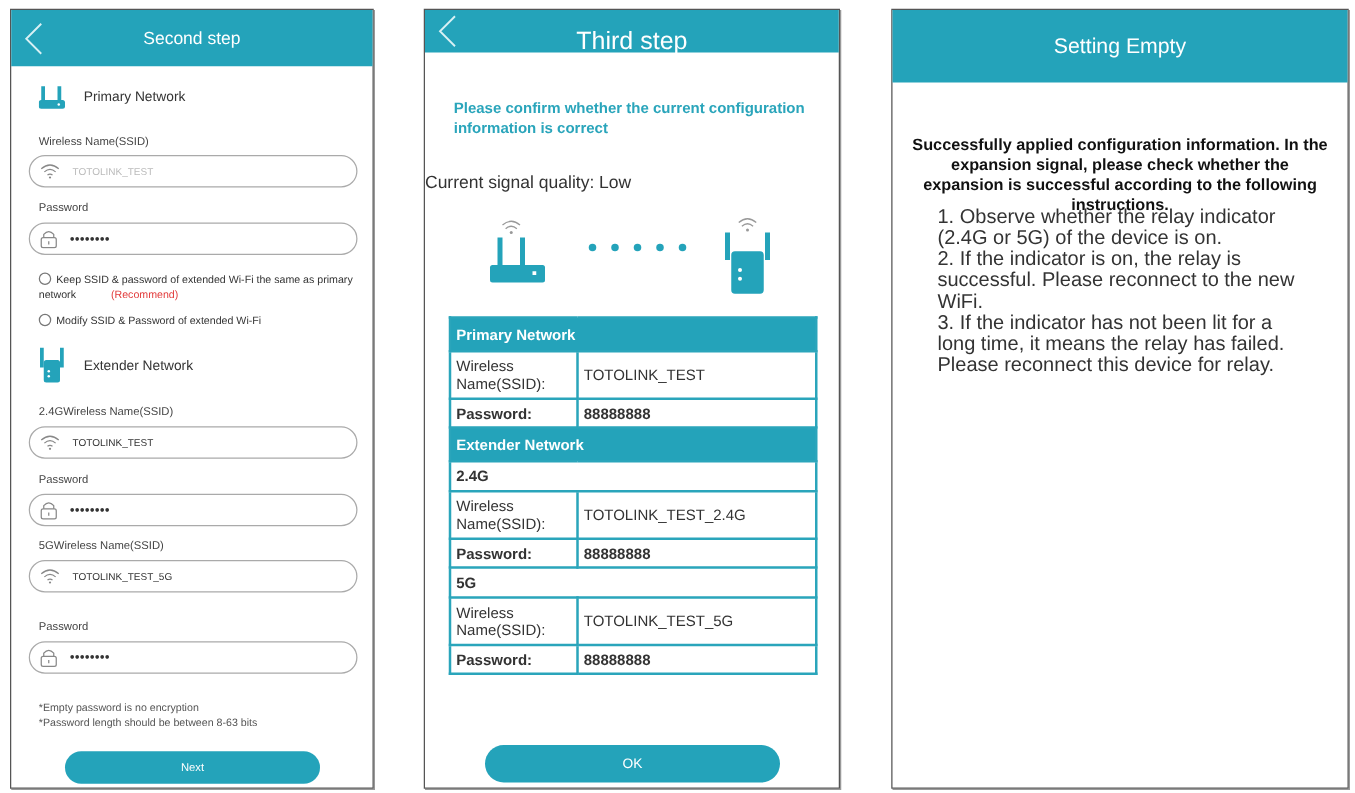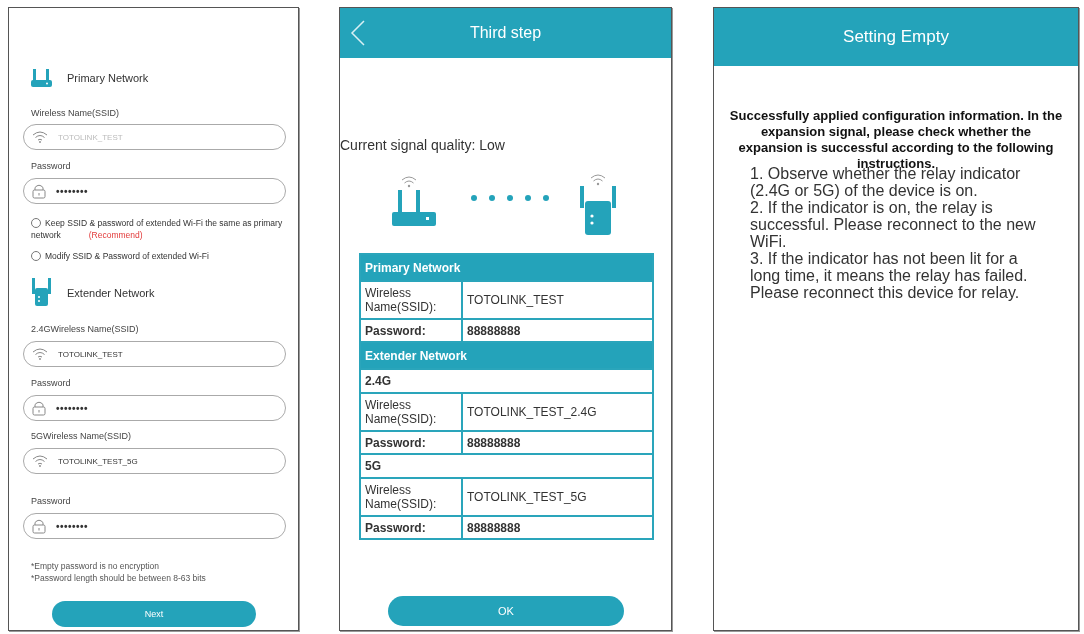--- a/index.html
+++ b/index.html
@@ -6,21 +6,21 @@
   html, body { width: 1084px; height: 634px; background: #ffffff; overflow: hidden; }
   body { position: relative; font-family: "Liberation Sans", sans-serif; color: #333; }
 
   .panel { position: absolute; background: #fff; border: 1px solid #555; box-shadow: 1px 1px 0 #999; }
   .p1 { left: 8px; top: 7px; width: 291px; height: 624px; }
   .p2 { left: 339px; top: 7px; width: 333px; height: 624px; }
   .p3 { left: 713px; top: 7px; width: 366px; height: 624px; }
 
   .header { position: absolute; left: 0; top: 0; right: 0; background: #24a3ba; color: #fff; text-align: center; }
   .p1 .header { height: 45px; line-height: 45px; font-size: 14px; }
-  .p2 .header { height: 50px; line-height: 50px; font-size: 16px; }
+  .p2 .header { height: 34px; line-height: 50px; font-size: 20px; }
   .p3 .header { height: 58px; line-height: 58px; font-size: 17px; }
   .back { position: absolute; left: 10px; top: 50%; transform: translateY(-50%); width: 16px; height: 26px; }
 
   
   .section-title { position: absolute; left: 22px; display: flex; align-items: center; font-size: 11px; color: #333; }
   .section-title svg { margin-right: 14px; }
   .label { position: absolute; left: 22px; font-size: 9px; color: #444; }
   .field { position: absolute; left: 14px; width: 263px; height: 26px; border: 1px solid #aaa; border-radius: 13px; display: flex; align-items: center; padding-left: 8px; font-size: 8px; color: #333; background: #fff; }
   .field svg { margin-right: 10px; flex: none; }
   .field .ph { color: #bbb; }
@@ -46,20 +46,26 @@
   .p2 .btn { left: 48px; top: 588px; width: 236px; height: 30px; line-height: 30px; font-size: 11px; border-radius: 15px; }
 
   
   .success { position: absolute; left: 14px; right: 14px; top: 80px; text-align: center; font-size: 13px; font-weight: bold; color: #111; line-height: 16px; margin-top: 20px; }
   .steps { position: absolute; left: 36px; width: 300px; top: 157px; font-size: 16px; color: #333; line-height: 17px; }
 </style>
 </head>
 <body>
 
 <div class="panel p1">
+  <div class="header">
+    <svg class="back" viewBox="0 0 16 26">
+        <polyline points="14,1 2,13 14,25" fill="none" stroke="#d8f0f4" stroke-width="1.5"></polyline>
+      </svg>
+    <span>Second step</span>
+  </div>
 
   <div class="section-title" style="top:60px;">
     <svg width="22" height="20" viewBox="0 0 22 20">
         <rect x="2" y="1" width="3" height="12" fill="#24a3ba"></rect>
         <rect x="15" y="1" width="3" height="12" fill="#24a3ba"></rect>
         <rect x="0" y="12" width="21" height="7" rx="2" fill="#24a3ba"></rect>
         <circle cx="16" cy="15.5" r="1" fill="#fff"></circle>
       </svg>
     <span>Primary Network</span>
   </div>
@@ -152,20 +158,21 @@
 </div>
 
 <div class="panel p2">
   <div class="header">
     <svg class="back" viewBox="0 0 16 26">
         <polyline points="14,1 2,13 14,25" fill="none" stroke="#d8f0f4" stroke-width="1.5"></polyline>
       </svg>
     <span>Third step</span>
   </div>
 
+  <div class="confirm">Please confirm whether the current configuration information is correct</div>
   <div class="quality">Current signal quality: Low</div>
 
   <svg class="illu" width="333" height="70" viewBox="0 0 333 70">
     <g>
       <path d="M62 12 Q69 6 76 12" fill="none" stroke="#999" stroke-width="1"></path>
       <path d="M64.5 15 Q69 11 73.5 15" fill="none" stroke="#999" stroke-width="1"></path>
       <circle cx="69" cy="18" r="1.2" fill="#999"></circle>
       <rect x="58" y="22" width="4" height="26" fill="#24a3ba"></rect>
       <rect x="76" y="22" width="4" height="26" fill="#24a3ba"></rect>
       <rect x="52" y="44" width="44" height="14" rx="2" fill="#24a3ba"></rect>

